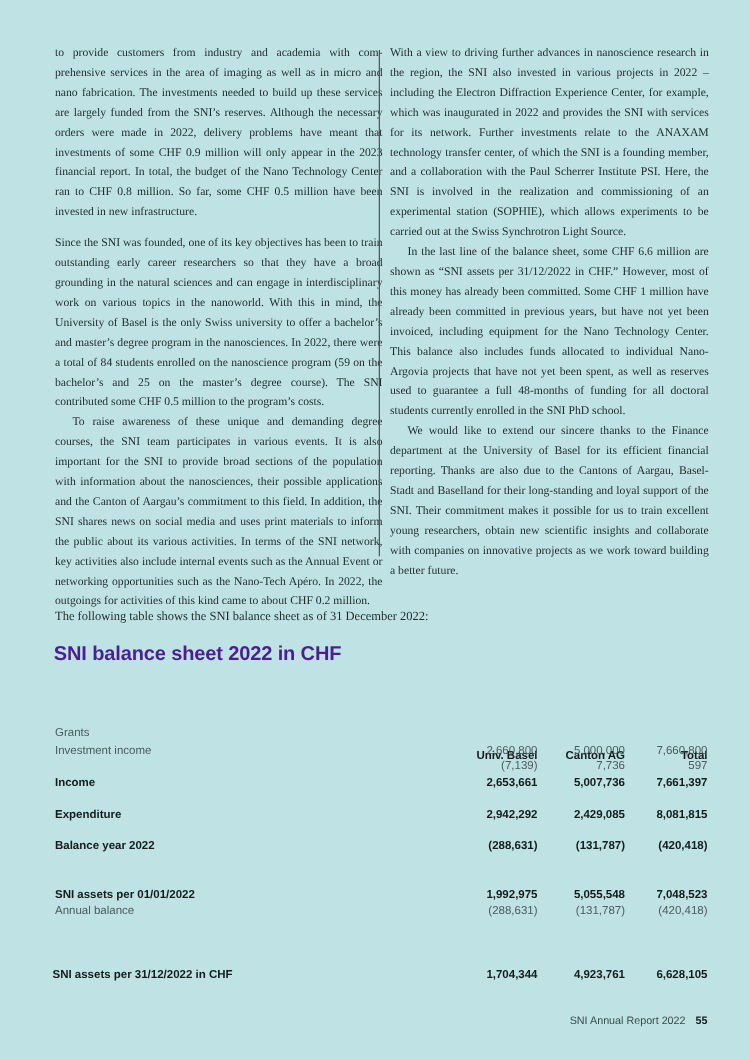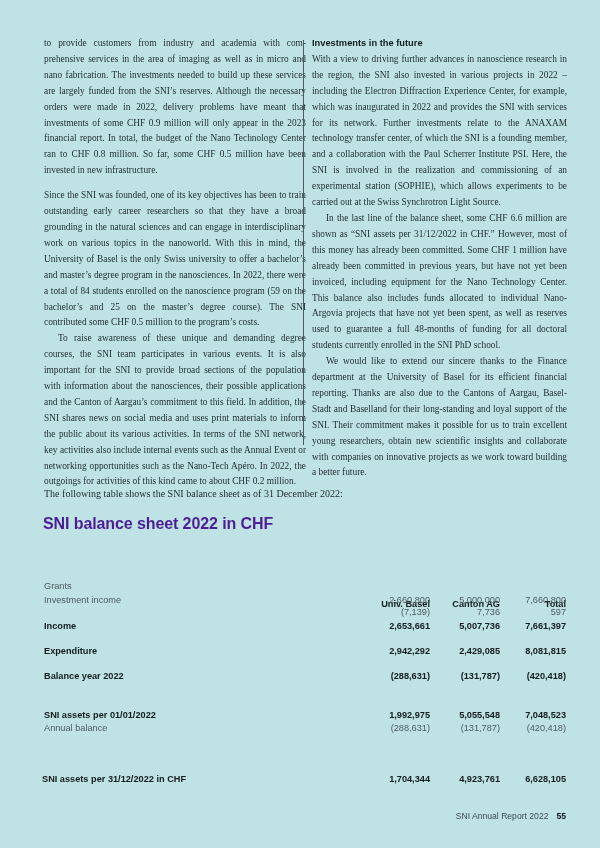--- a/index.html
+++ b/index.html
@@ -98,21 +98,20 @@
 <div class="col left">
   <p>to provide customers from industry and academia with com­prehensive services in the area of imaging as well as in micro and nano fabrication. The investments needed to build up these services are largely funded from the SNI’s reserves. Although the necessary orders were made in 2022, delivery problems have meant that investments of some CHF 0.9 million will only ap­pear in the 2023 financial report. In total, the budget of the Nano Technology Center ran to CHF 0.8 million. So far, some CHF 0.5 million have been invested in new infrastructure.</p>
   <div class="gap"></div>
   <p>Since the SNI was founded, one of its key objectives has been to train outstanding early career researchers so that they have a broad grounding in the natural sciences and can engage in interdisciplinary work on various topics in the nanoworld. With this in mind, the University of Basel is the only Swiss university to offer a bachelor’s and master’s degree program in the nano­sciences. In 2022, there were a total of 84 students enrolled on the nanoscience program (59 on the bachelor’s and 25 on the master’s degree course). The SNI contributed some CHF 0.5 mil­lion to the program’s costs.</p>
   <p class="indent">To raise awareness of these unique and demanding degree courses, the SNI team participates in various events. It is also important for the SNI to provide broad sections of the popula­tion with information about the nanosciences, their possible applications and the Canton of Aargau’s commitment to this field. In addition, the SNI shares news on social media and uses print materials to inform the public about its various activities. In terms of the SNI network, key activities also include internal events such as the Annual Event or networking opportunities such as the Nano-Tech Apéro. In 2022, the outgoings for activi­ties of this kind came to about CHF 0.2 million.</p>
 </div>
 
 <div class="divider"></div>
 
 <div class="col right">
-  <h3>Investments in the future</h3>
   <p>With a view to driving further advances in nanoscience research in the region, the SNI also invested in various projects in 2022 – including the Electron Diffraction Experience Center, for example, which was inaugurated in 2022 and provides the SNI with services for its network. Further investments relate to the ANAXAM technology transfer center, of which the SNI is a founding member, and a collaboration with the Paul Scherrer Institute PSI. Here, the SNI is involved in the realization and commissioning of an experimental station (SOPHIE), which al­lows experiments to be carried out at the Swiss Synchrotron Light Source.</p>
   <p class="indent">In the last line of the balance sheet, some CHF 6.6 million are shown as “SNI assets per 31/12/2022 in CHF.” However, most of this money has already been committed. Some CHF 1 million have already been committed in previous years, but have not yet been invoiced, including equipment for the Nano Technol­ogy Center. This balance also includes funds allocated to indi­vidual Nano-Argovia projects that have not yet been spent, as well as reserves used to guarantee a full 48-months of funding for all doctoral students currently enrolled in the SNI PhD school.</p>
   <p class="indent">We would like to extend our sincere thanks to the Finance department at the University of Basel for its efficient financial reporting. Thanks are also due to the Cantons of Aargau, Ba­sel-Stadt and Baselland for their long-standing and loyal support of the SNI. Their commitment makes it possible for us to train excellent young researchers, obtain new scientific insights and collaborate with companies on innovative projects as we work toward building a better future.</p>
 </div>
 
 <div class="intro">The following table shows the SNI balance sheet as of 31 December 2022:</div>
 
 <div class="sheet-title">SNI balance sheet 2022 in CHF</div>
 
 <div class="tbl" style="top:0;">

